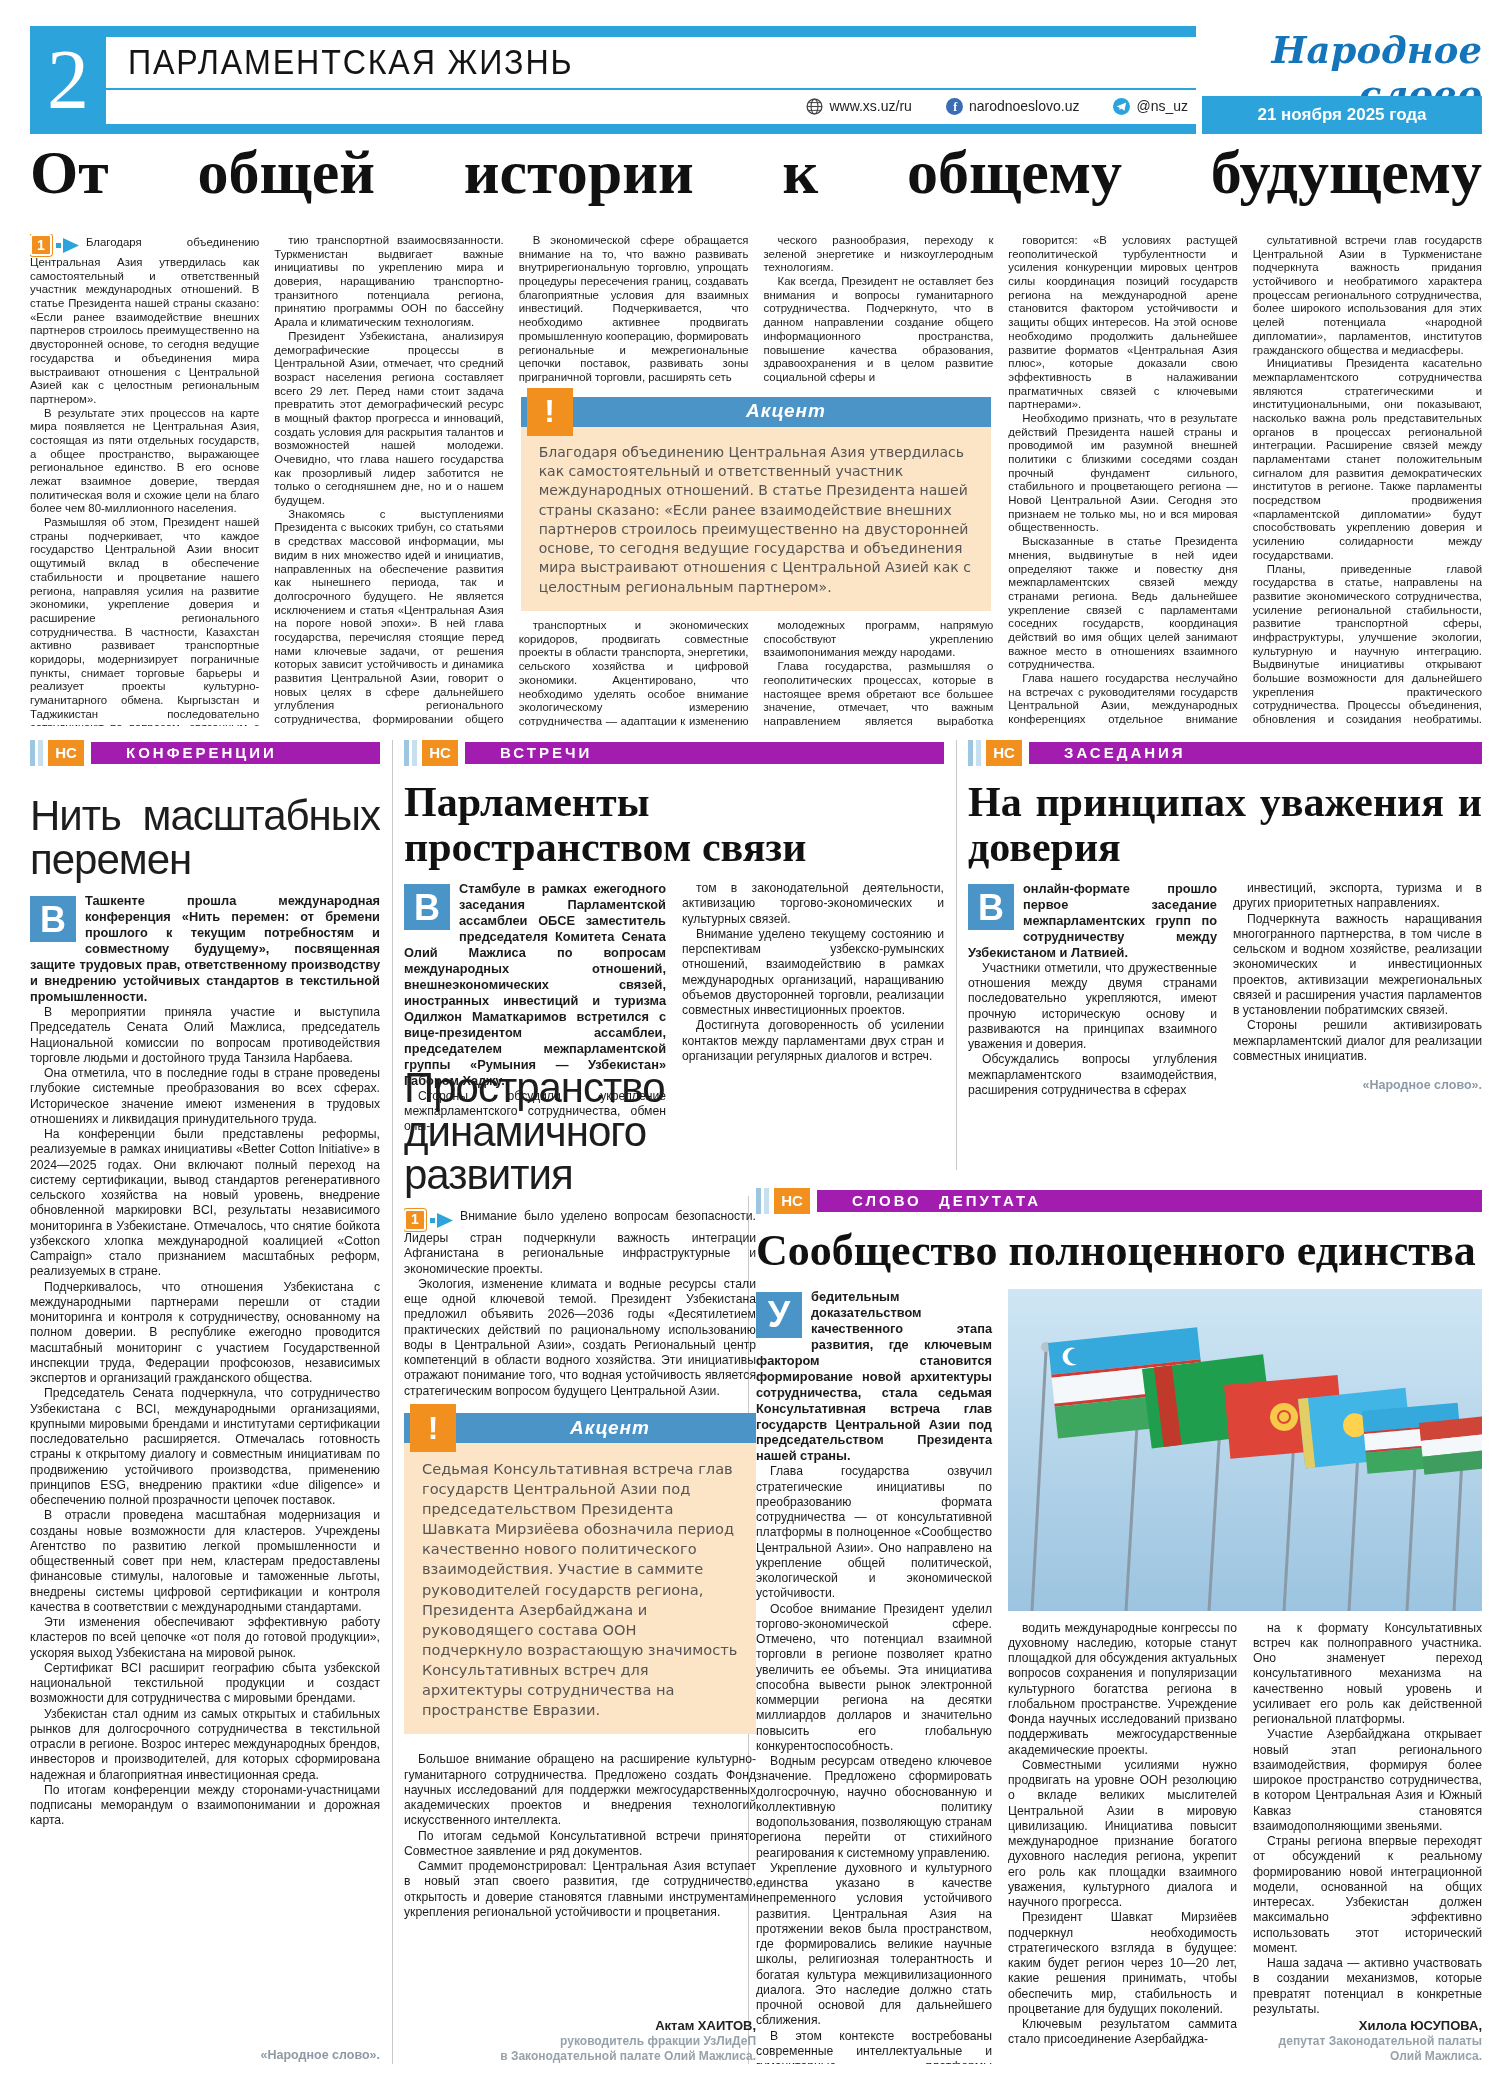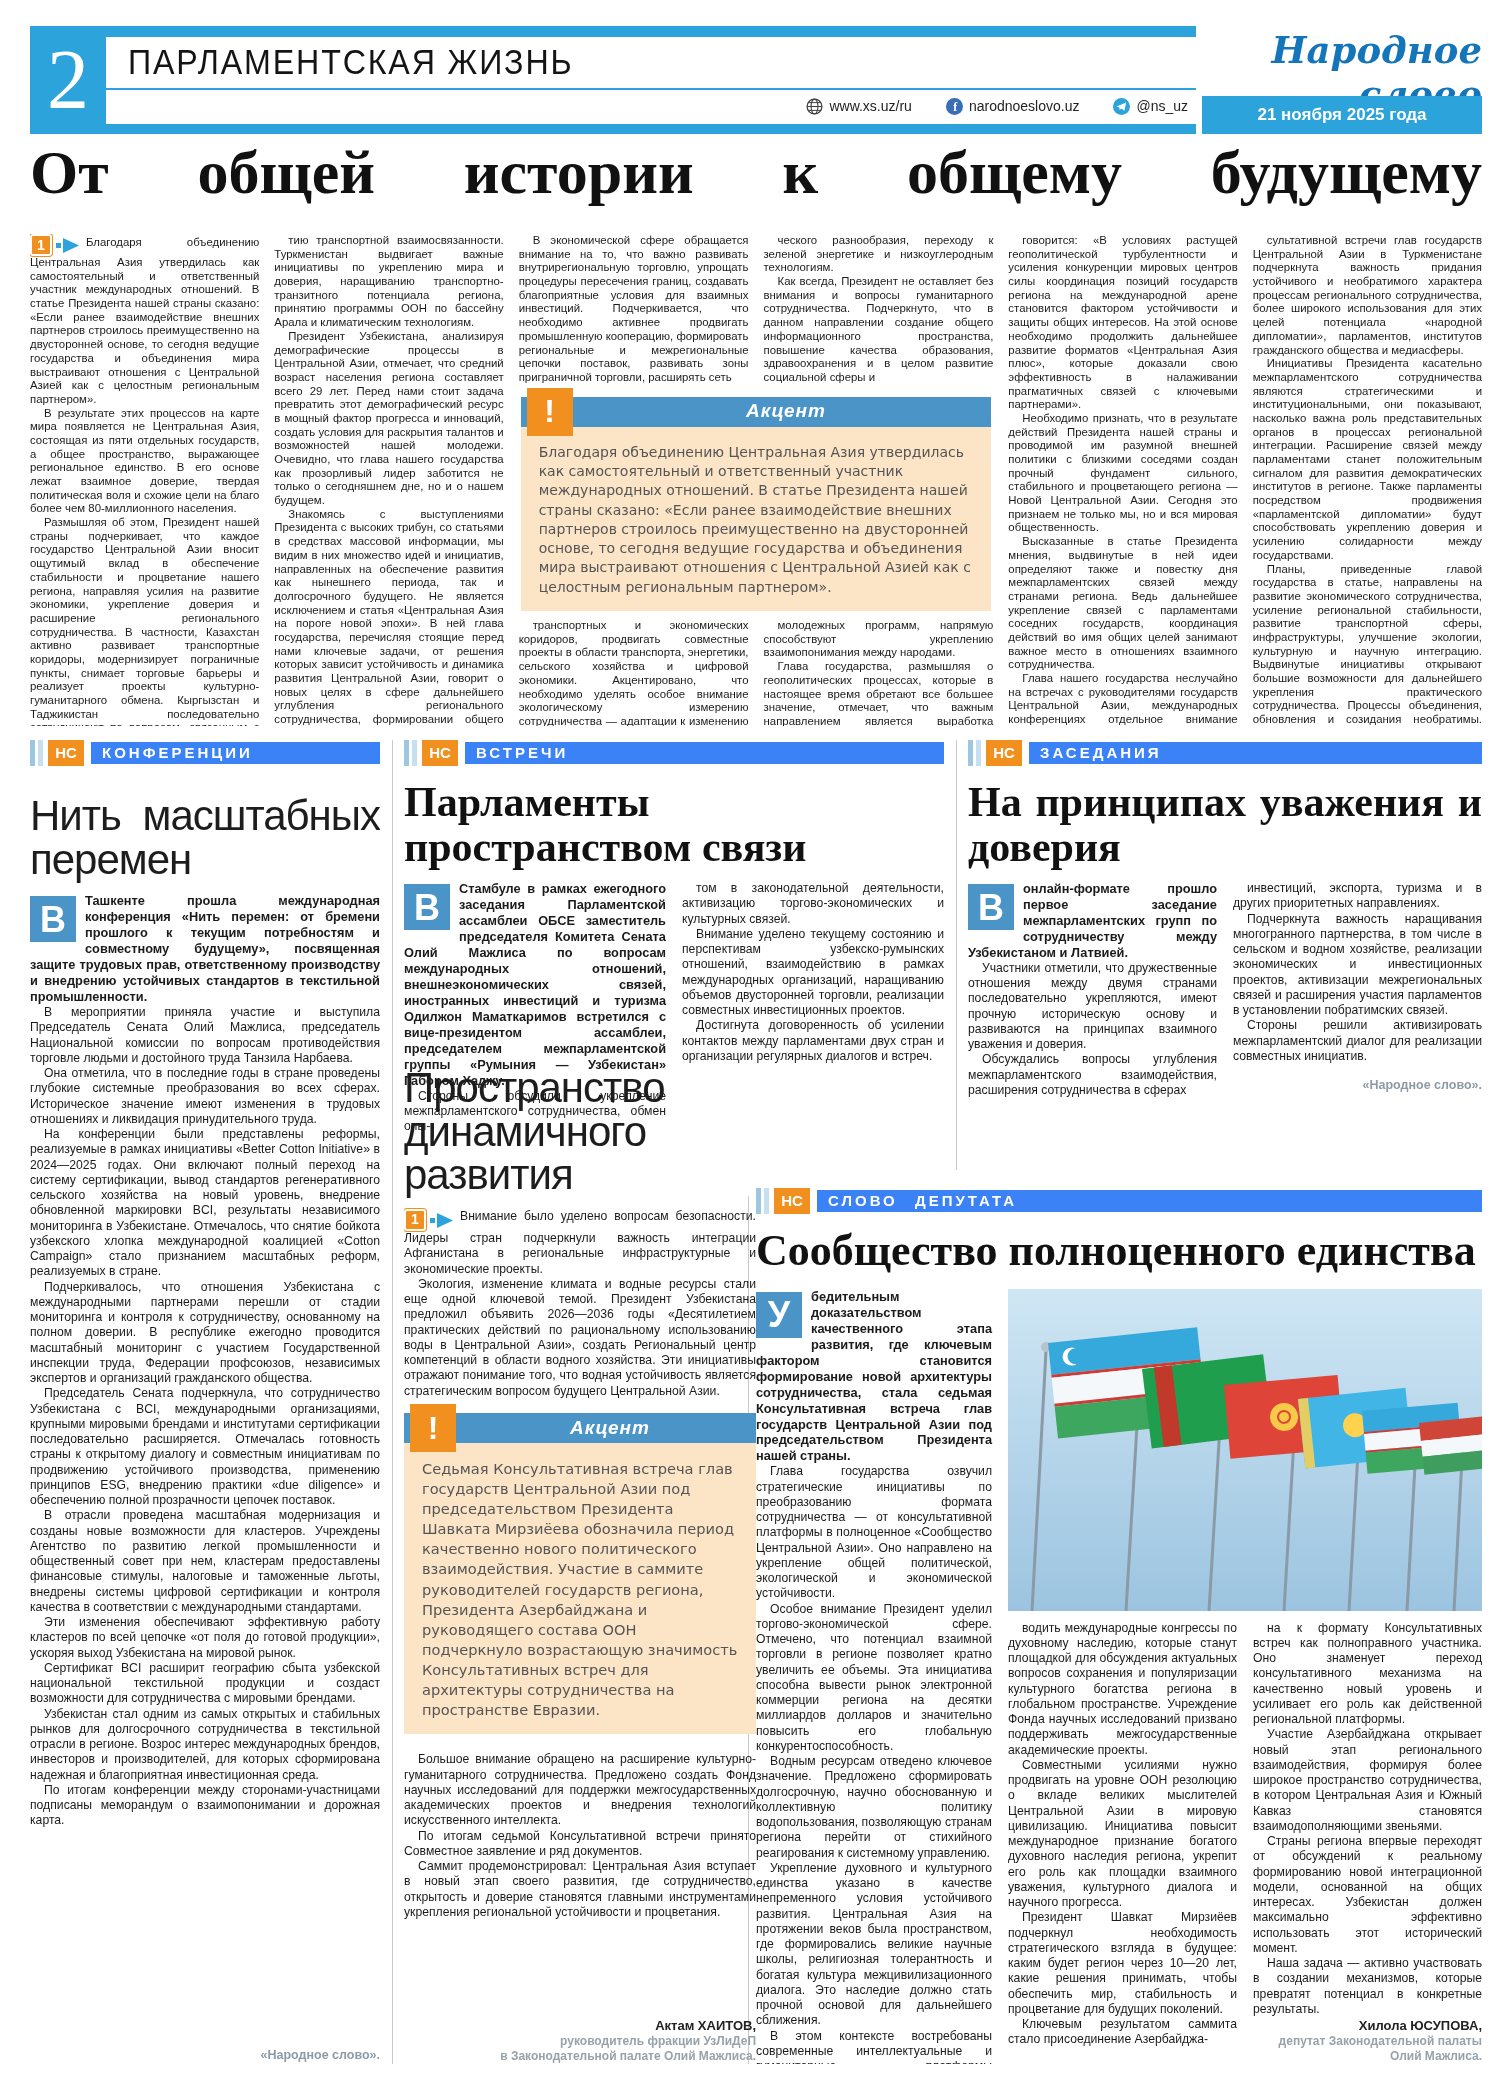--- a/index.html
+++ b/index.html
@@ -47,22 +47,22 @@
   .accent-label{position:absolute;left:60px;right:0;top:0;height:30px;display:flex;align-items:center;
                 justify-content:center;color:#fff;font-style:italic;font-weight:bold;font-size:19px;letter-spacing:1px;}
   .accent-body{background:#fce4c7;padding:16px 16px 14px 18px;font-family:"DejaVu Sans",sans-serif;
                font-size:14px;line-height:1.38;color:#5a5least-a5a;color:#555;text-align:left;}
   
   .sbar{display:flex;align-items:center;height:26px;flex:0 0 auto;}
   .tick1{width:5px;height:26px;background:#9cc6e2;margin-right:3px;}
   .tick2{width:5px;height:26px;background:#c7e0f0;margin-right:5px;}
   .ns{width:36px;height:26px;background:#f1901f;color:#fff;font-weight:bold;font-size:15px;
       display:flex;align-items:center;justify-content:center;margin-right:7px;flex:0 0 auto;}
-  .sbar-label{flex:1;background:#3b82f6;color:#fff;font-weight:bold;font-size:15px;letter-spacing:3px;
-              word-spacing:10px;display:flex;align-items:center;padding-left:11px;height:22px;}
+  .sbar-label{flex:1;background:#a21caf;color:#fff;font-weight:bold;font-size:15px;letter-spacing:3px;
+              word-spacing:10px;display:flex;align-items:center;padding-left:35px;height:22px;}
   .hl-light{font-size:42px;line-height:1.04;font-weight:400;color:#1d1d1d;margin:28px 0 12px;letter-spacing:-1px;}
   .hl-serif{font-family:"Liberation Serif",serif;font-weight:700;font-size:42px;line-height:1.06;
             color:#111;margin:14px 0 12px;}
   
   .bodytext{font-size:12.2px;line-height:1.25;text-align:justify;}
   .lead{font-weight:bold;font-size:12.8px;text-align:justify;margin:0 0 4px 0;}
   .dcap{float:left;width:46px;height:46px;background:#4a94c8;color:#fff;font-size:36px;font-weight:bold;
         display:flex;align-items:center;justify-content:center;margin:3px 9px 2px 0;}
   .signoff{text-align:right;font-weight:bold;color:#8d9aa5;font-size:12.5px;margin-top:14px;}
   .byline{text-align:right;margin-top:14px;}

